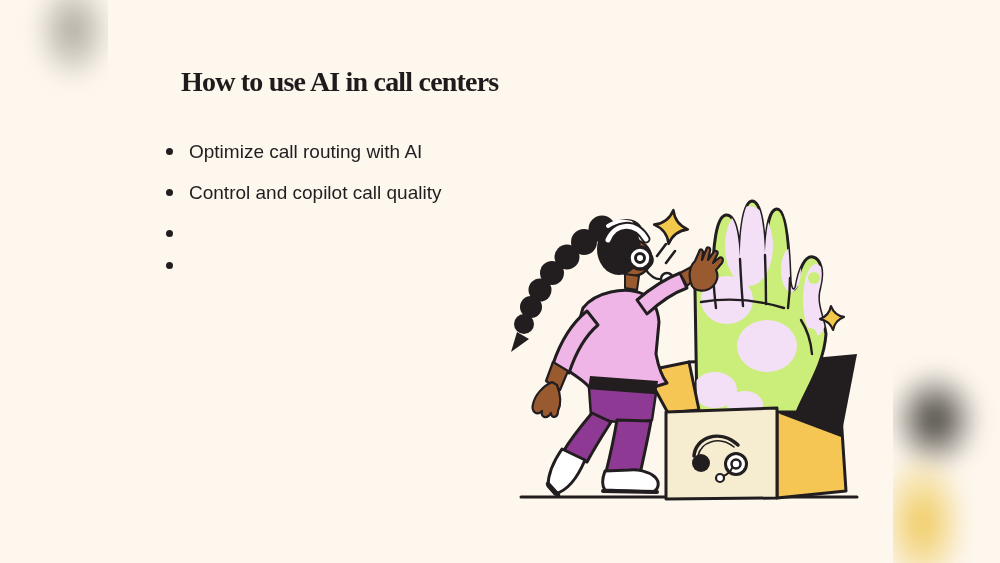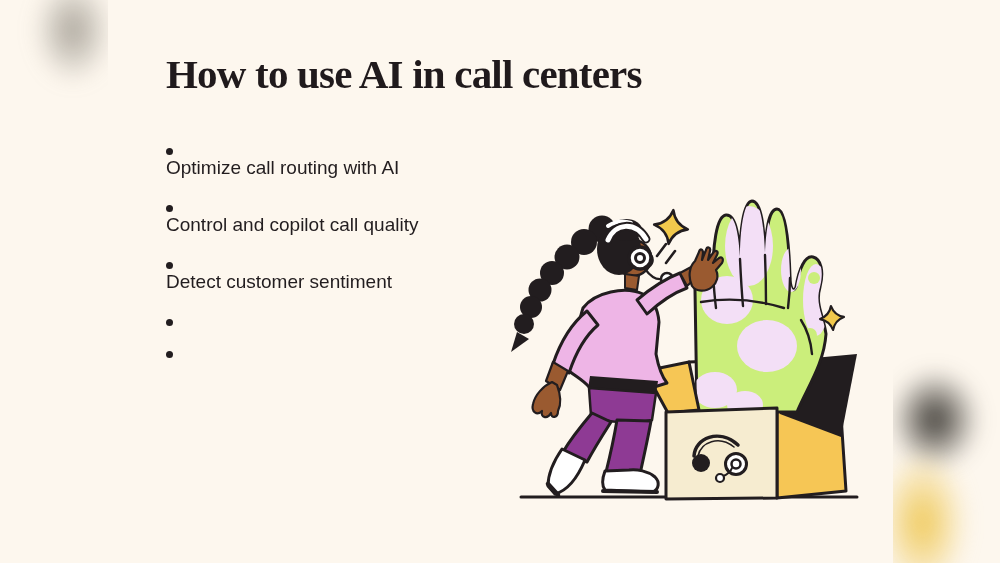--- a/index.html
+++ b/index.html
@@ -7,28 +7,28 @@
     --sweater-pink:#eeb5e6; --pants-purple:#8e3a94; --skin-brown:#9a5a30;
     --hand-green:#cbee7b; --hand-patch:#f3dff6; --box-front:#f6ecd0;
     --box-yellow:#f6c655; --sparkle-yellow:#f2c94c; --white:#ffffff;
   }
   html,body{margin:0;padding:0;}
   body{width:1000px;height:563px;overflow:hidden;background:var(--background);
        font-family:"Liberation Sans","DejaVu Sans",sans-serif;color:var(--ink);}
   .slide{position:relative;width:1000px;height:563px;background:var(--background);}
 
   .page-title{
-    position:absolute;left:166px;top:52px;margin:0;width:620px;
+    position:absolute;left:166px;top:52px;margin:15px;width:620px;
     font-family:"Liberation Serif","DejaVu Serif",serif;
-    font-size:41px;font-weight:700;letter-spacing:-0.8px;line-height:1.1;
+    font-size:28px;font-weight:700;letter-spacing:-0.8px;line-height:1.1;
     color:var(--title-ink);
   }
 
   .bullet-list{position:absolute;left:166px;top:139px;margin:0;padding:0;list-style:none;width:345px;}
-  .bullet-list li{display:flex;gap:0;margin-bottom:16px;flex-direction:column;}
+  .bullet-list li{display:flex;gap:16px;margin-bottom:16px;}
   .bullet-list .dot{flex:0 0 auto;width:7px;height:7px;border-radius:50%;
     background:var(--ink);margin-top:9px;}
   .bullet-list .li-text{font-size:19px;line-height:25px;white-space:pre-line;color:var(--ink);}
 
   .illustration{position:absolute;left:505px;top:150px;width:370px;height:375px;}
 
   
   .edge-band{position:absolute;top:0;height:563px;overflow:hidden;pointer-events:none;}
   .edge-band.left{left:0;width:108px;}
   .edge-band.right{left:893px;width:107px;}
@@ -56,24 +56,20 @@
   <h1 class="page-title">How to use AI in call centers</h1>
 
   <ul class="bullet-list">
     <li>
         <span class="dot"></span>
         <span class="li-text">Optimize call routing with AI</span>
       </li>
     <li>
         <span class="dot"></span>
         <span class="li-text">Control and copilot call quality</span>
-      </li>
-    <li>
-        <span class="dot"></span>
-        <span class="li-text">Detect customer sentiment</span>
       </li>
     <li>
         <span class="dot"></span>
       </li>
     <li>
         <span class="dot"></span>
       </li>
   </ul>
 
   <svg class="illustration" viewBox="0 0 370 375" role="img" aria-label="Call center agent wearing a headset high-fives a giant green hand emerging from a cardboard box marked with a headset icon, with sparkles">

